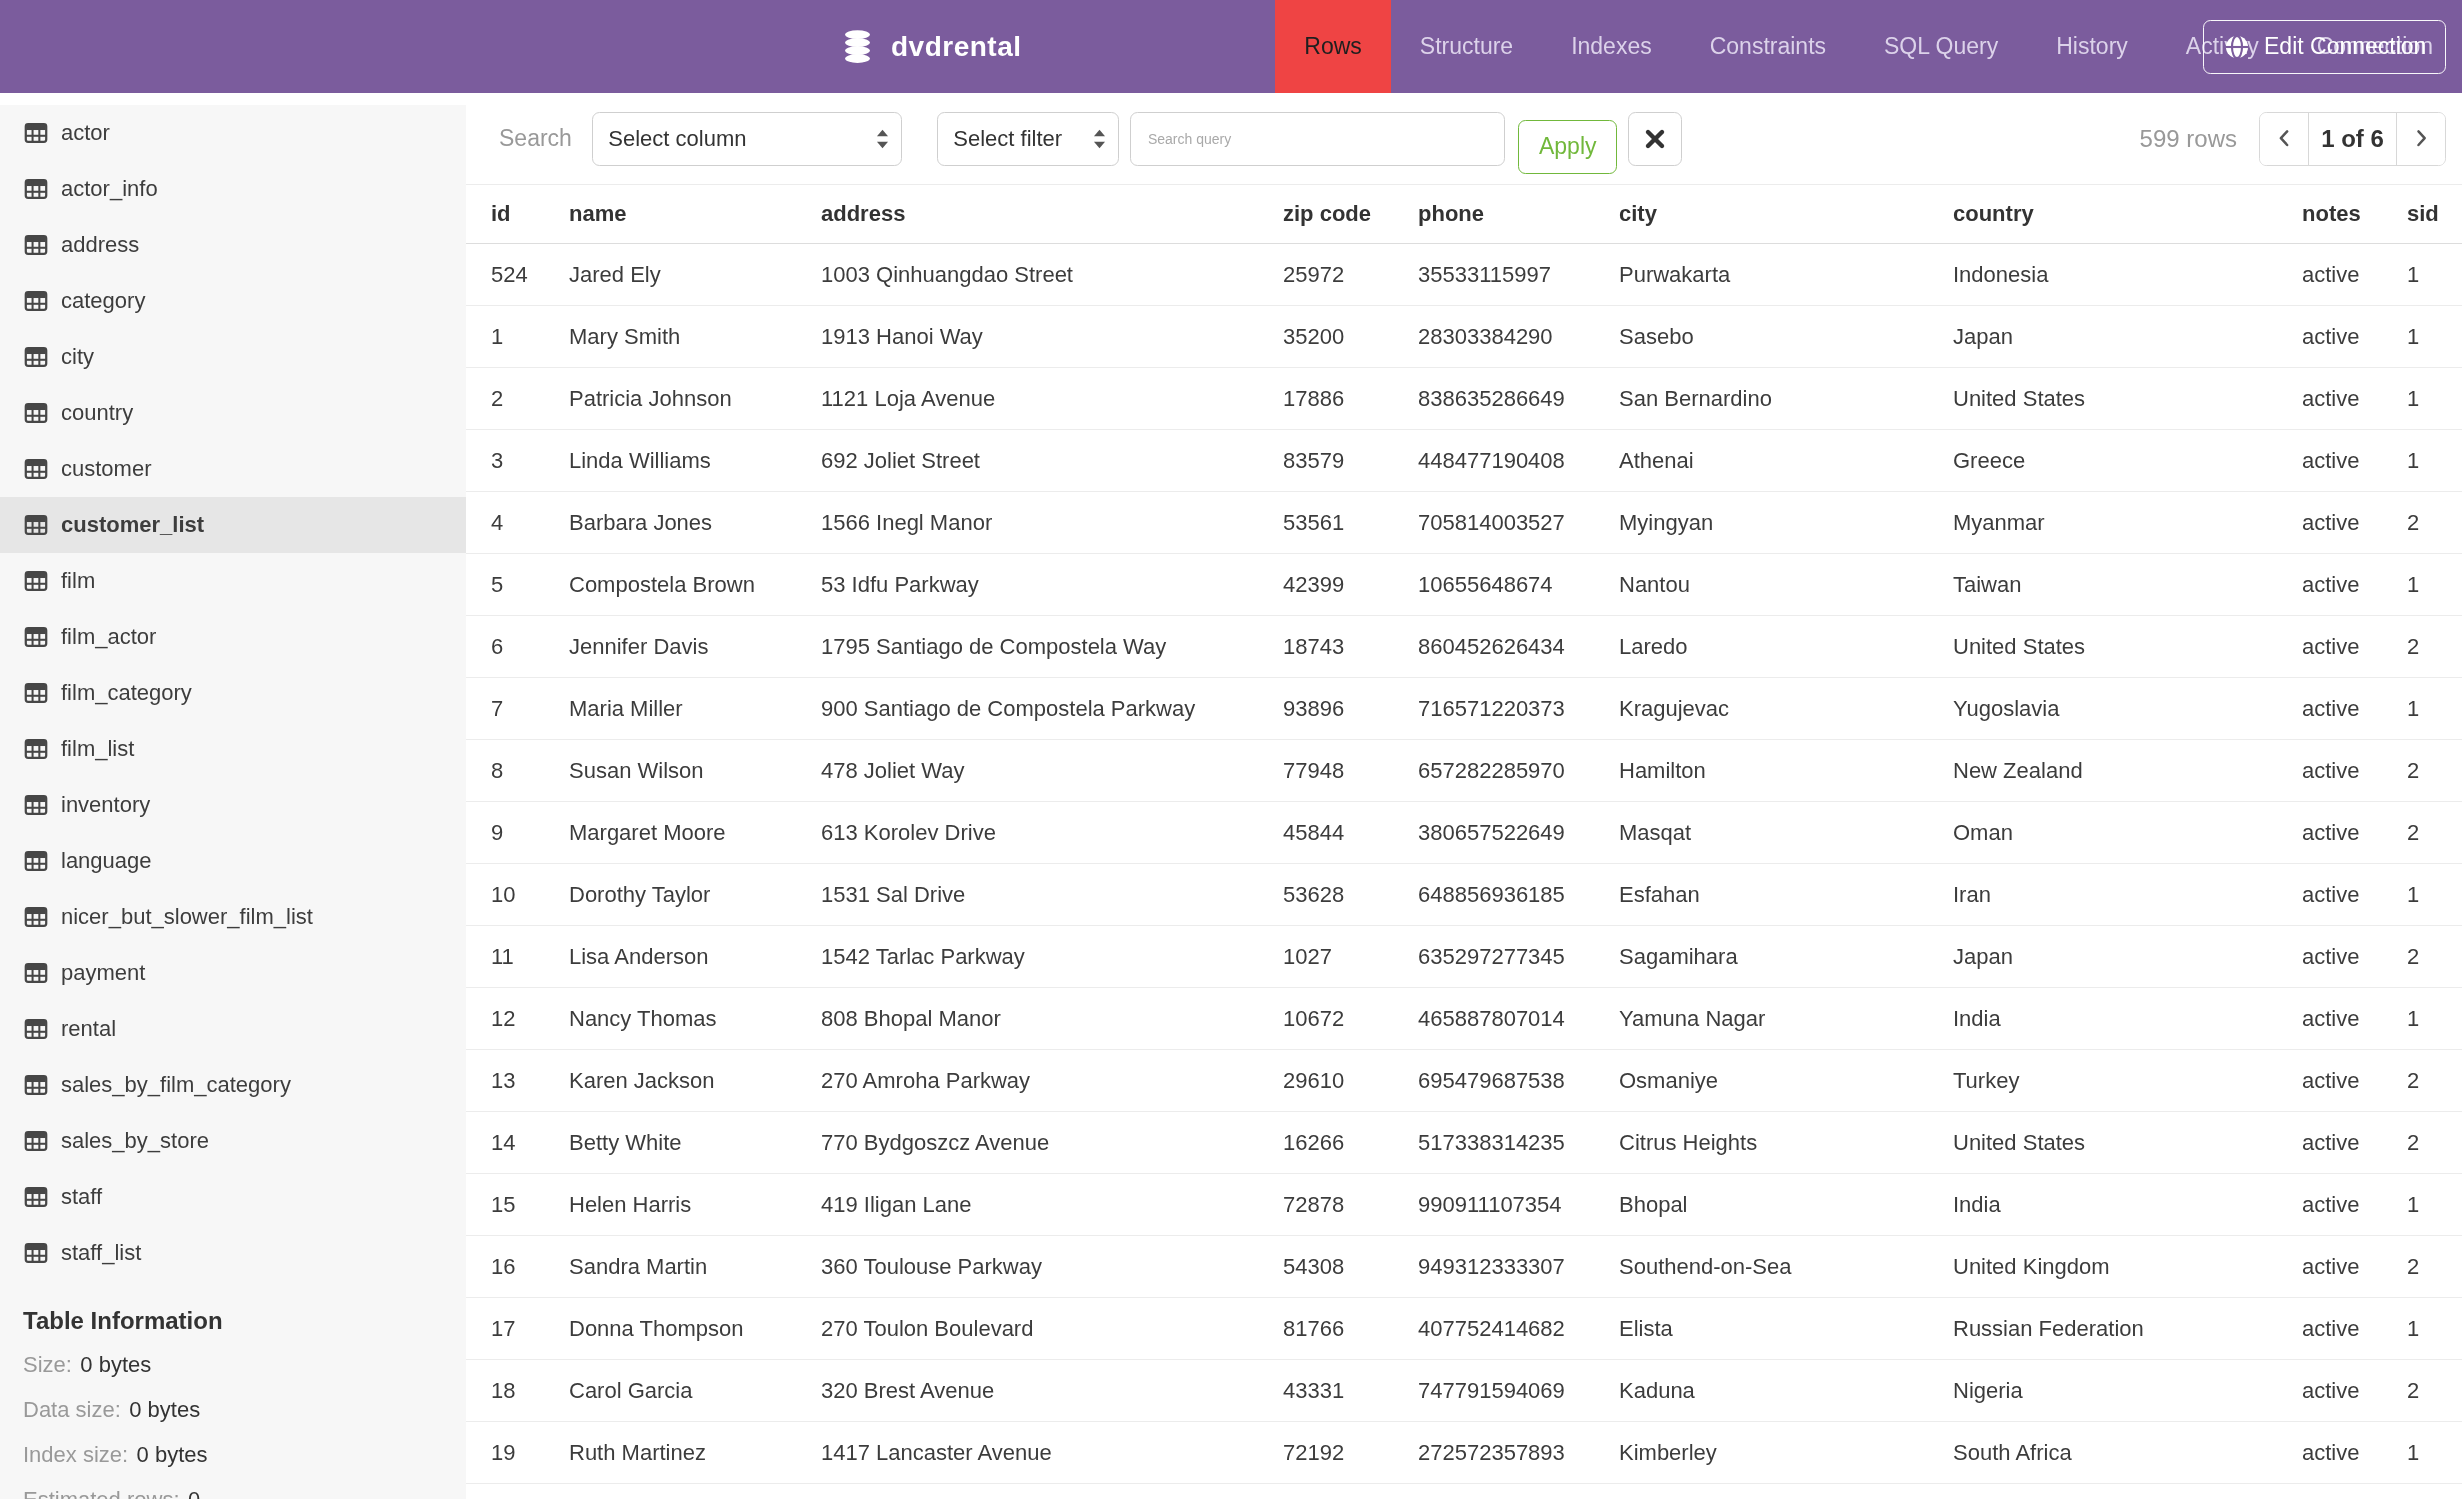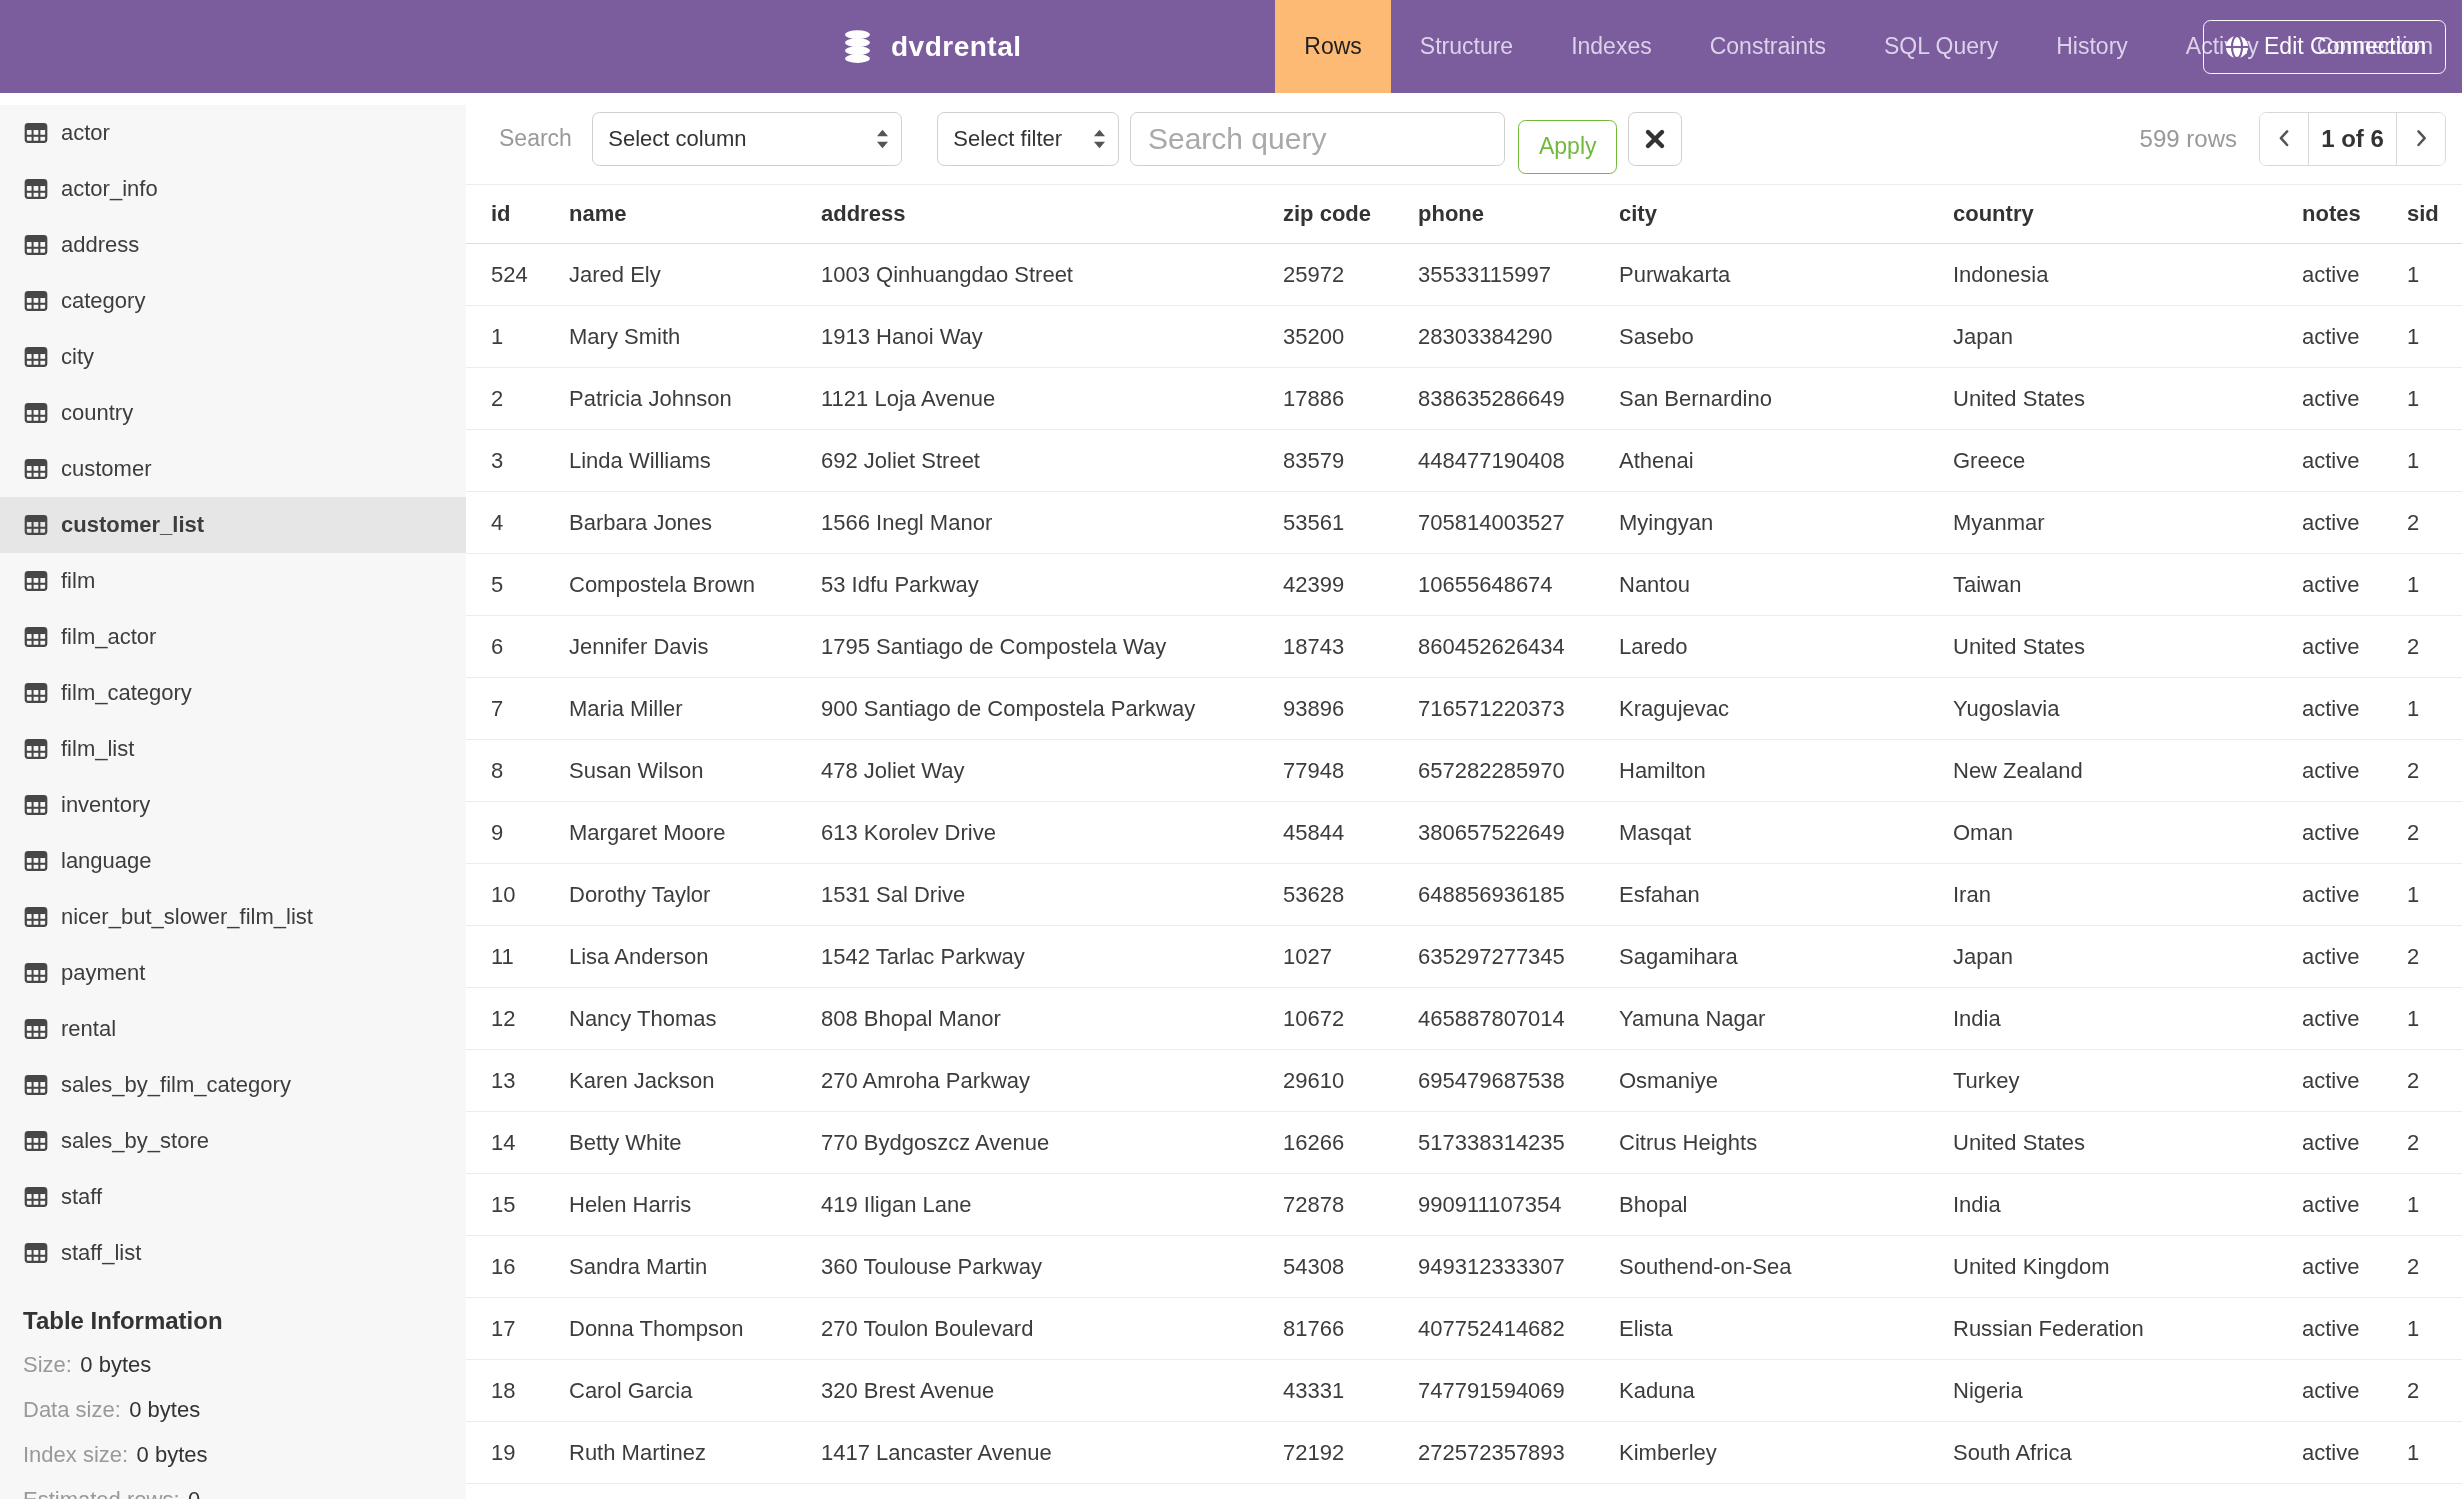--- a/index.html
+++ b/index.html
@@ -8,21 +8,21 @@
 
   
   .header { position: absolute; top: 0; left: 0; width: 2462px; height: 93px;
             background: #7B5C9D; display: flex; align-items: stretch; justify-content: flex-end; }
   .logo { width: 466px; flex: 0 0 466px; display: flex; align-items: center;
           padding-left: 32px; gap: 16.7px; }
   .logo-text { color: #fff; font-size: 28px; font-weight: bold; letter-spacing: 0.5px; }
   .tab-bar { display: flex; align-items: stretch; }
   .tab { display: flex; align-items: center; padding: 0 29px; font-size: 23px;
          color: #DCD2EA; cursor: default; white-space: nowrap; }
-  .tab.active { background: #fdba74; color: #1f1f1f; }
+  .tab.active { background: #ef4444; color: #1f1f1f; }
   .edit-connection { position: absolute; right: 16px; top: 19.5px; height: 54px;
          display: flex; align-items: center; gap: 13px; border: 1.9px solid rgba(255,255,255,.95);
          border-radius: 7.4px; background: transparent; color: #fff; font-size: 23px;
          padding: 0 18.6px; font-family: inherit; }
 
   
   .sidebar { position: absolute; top: 105px; left: 0; width: 466px; height: 1407px;
              background: #F7F7F7; overflow: hidden; }
   .side-item { height: 56px; display: flex; align-items: center; padding-left: 23px;
                gap: 12px; font-size: 22px; color: #3d3d3d; white-space: nowrap; }
@@ -38,21 +38,21 @@
   .main { position: absolute; top: 93px; left: 466px; width: 1996px; height: 1407px;
           background: #fff; overflow: hidden; }
   .toolbar { height: 91px; display: flex; align-items: center; padding: 0 16px 0 33px; }
   .search-label { color: #999; font-size: 23px; margin-right: 20.4px; }
   .select { height: 54px; border: 1.9px solid #CFCFCF; border-radius: 7.4px; background: #fff;
             display: flex; align-items: center; justify-content: space-between;
             padding: 0 11px 0 15px; font-size: 22px; color: #333; }
   .select.column { width: 310px; margin-right: 35px; }
   .select.filter { width: 182px; margin-right: 11px; }
   .search-input { width: 375px; height: 54px; border: 1.9px solid #CFCFCF; border-radius: 7.4px;
-            font-size: 30px; padding: 0 16.7px; color: #333; margin-right: 13px;
+            font-size: 14px; padding: 0 16.7px; color: #333; margin-right: 13px;
             font-family: inherit; outline: none; }
   .search-input::placeholder { color: #A9A9A9; }
   .btn-apply { width: 99px; height: 54px; border: 1.9px solid #71B83B; border-radius: 7.4px;
             background: #fff; color: #71B83B; font-size: 23px; margin-right: 11px;
             display: flex; align-items: center; justify-content: center; font-family: inherit; margin-top: 16px; }
   .btn-clear { width: 54px; height: 54px; border: 1.9px solid #CFCFCF; border-radius: 7.4px;
             background: #fff; display: flex; align-items: center; justify-content: center; }
   .toolbar-right { margin-left: auto; display: flex; align-items: center; }
   .rows-count { color: #999; font-size: 24px; margin-right: 22px; }
   .pager { display: flex; height: 54px; border: 1.9px solid #D8D8D8; border-radius: 7.4px;

